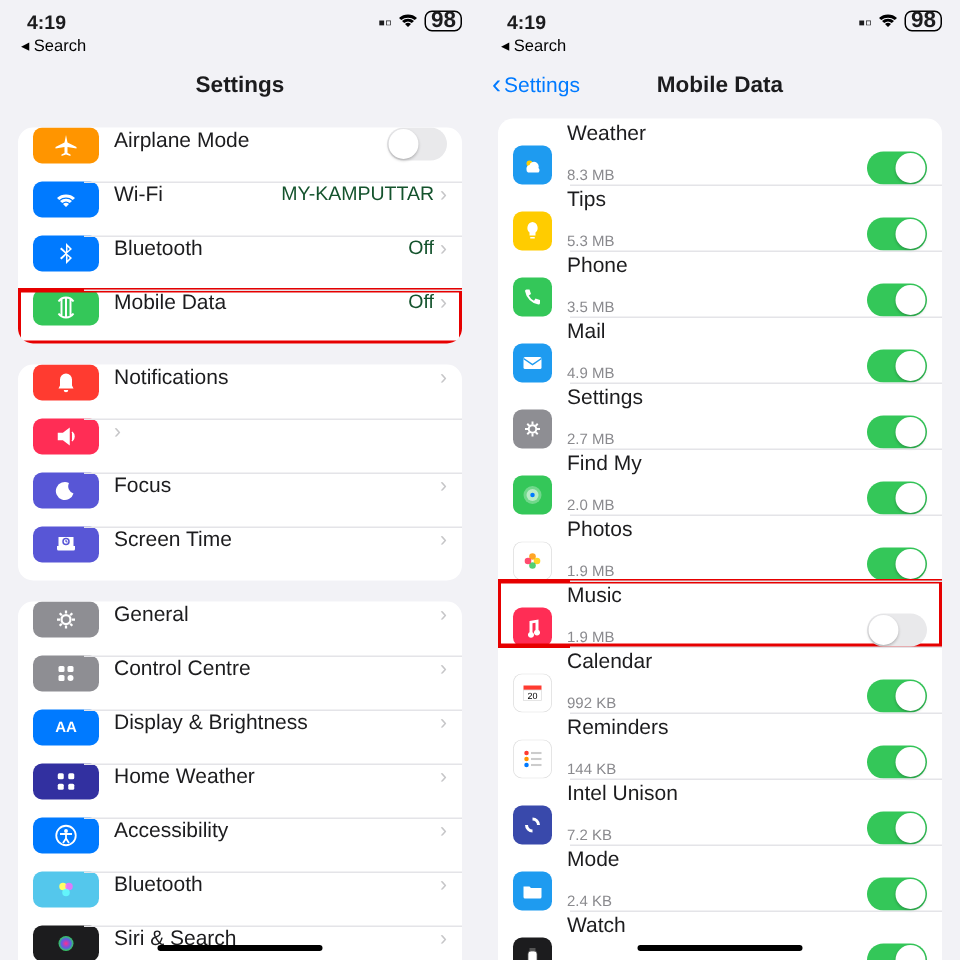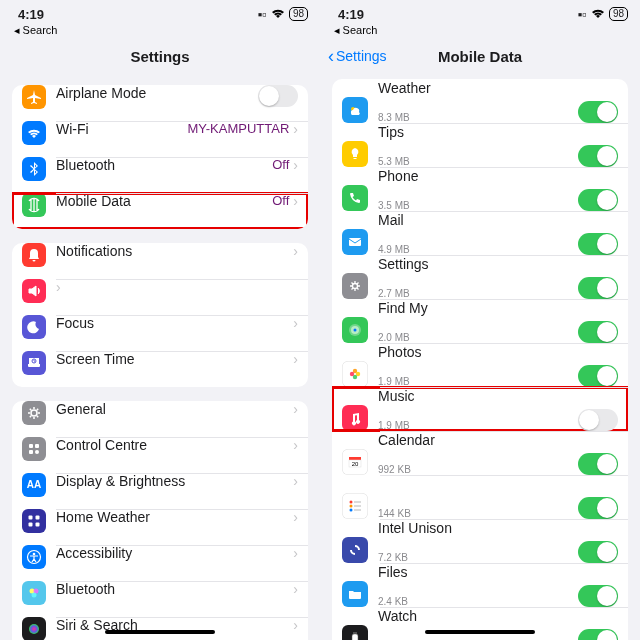--- a/index.html
+++ b/index.html
@@ -16,36 +16,36 @@
   .statusbar { height: 24px; display:flex; justify-content:space-between; align-items:center; padding: 4px 12px 0 18px; font-size:13px; font-weight:600; }
   .status-right { display:flex; align-items:center; gap:4px; }
   .search-back { font-size:11px; padding:0 14px 2px 14px; color:#000; }
   .topbar { height: 34px; display:flex; align-items:center; justify-content:center; position:relative; }
   .topbar .title { font-weight:600; font-size:15px; }
   .topbar .back { position:absolute; left:8px; color:#007aff; font-size:14px; display:flex; align-items:center; gap:2px; }
   .scroll { flex:1; overflow:hidden; padding: 0 12px; }
   .group { background:#fff; border-radius:10px; margin: 12px 0 14px 0; overflow:hidden; }
   .row { display:flex; height:36px; padding:0 10px 0 10px; position:relative; }
   .row + .row::before { content:""; position:absolute; left:44px; right:0; top:0; height:1px; background:#e4e4e8; }
-  .row .icon { width:24px; height:24px; border-radius:6px; margin-right:10px; display:flex; align-items:center; justify-content:center; flex-shrink:0; }
+  .row .icon { width:44px; height:24px; border-radius:6px; margin-right:10px; display:flex; align-items:center; justify-content:center; flex-shrink:0; }
   .row .label { flex:1; font-size:14px; }
-  .row .value { color:#701a75; font-size:13px; margin-right:4px; }
+  .row .value { color:#14532d; font-size:13px; margin-right:4px; }
   .row .chev { color:#c6c6c8; font-size:14px; }
   .toggle { width:40px; height:22px; border-radius:11px; background:#e9e9eb; position:relative; }
   .toggle.on { background:#34c759; }
   .toggle .knob { width:20px; height:20px; border-radius:50%; background:#fff; position:absolute; top:1px; left:1px; box-shadow:0 1px 2px rgba(0,0,0,.25); }
   .toggle.on .knob { left:19px; }
   .highlight { outline:3px solid #e60000; outline-offset:-2px; }
   .row2 { display:flex; align-items:flex-end; height:44px; padding:0 10px 0 10px; position:relative; }
   .row2 + .row2::before { content:""; position:absolute; left:48px; right:0; top:0; height:1px; background:#e4e4e8; }
   .row2 .icon { width:26px; height:26px; border-radius:6px; margin-right:10px; display:flex; align-items:center; justify-content:center; flex-shrink:0; }
   .txtcol { display:flex; flex-direction:column; flex:1; line-height:1.1; }
   .txtcol .label { font-size:14px; }
   .txtcol .sub { font-size:10px; color:#8a8a8e; margin-top:16px; }
-  .battpill { border:1px solid #000; border-radius:5px; padding:0 3px; font-size:10px; font-weight:400; display:inline-flex; align-items:center; height:14px; line-height:14px;}
+  .battpill { border:1px solid #000; border-radius:5px; padding:0 3px; font-size:15px; font-weight:700; display:inline-flex; align-items:center; height:14px; line-height:14px;}
   .home-ind { position:absolute; bottom:6px; left:50%; transform:translateX(-50%); width:110px; height:4px; background:#000; border-radius:3px; }
   svg { display:block; }
 </style>
 </head>
 <body>
 
 <div class="phone">
   <div class="statusbar">
     <span>4:19</span>
     <span class="status-right">
@@ -416,20 +416,21 @@
             <svg width="16" height="16" viewBox="0 0 16 16">
               <circle cx="4" cy="4" r="1.5" fill="#ff3b30"></circle>
               <circle cx="4" cy="8" r="1.5" fill="#ff9500"></circle>
               <circle cx="4" cy="12" r="1.5" fill="#007aff"></circle>
               <rect x="7" y="3.3" width="7" height="1.4" fill="#ccc"></rect>
               <rect x="7" y="7.3" width="7" height="1.4" fill="#ccc"></rect>
               <rect x="7" y="11.3" width="7" height="1.4" fill="#ccc"></rect>
             </svg>
           </span>
       <span class="txtcol">
+        <span class="label">Reminders</span>
         <span class="sub">144 KB</span>
       </span>
       <span class="toggle on">
             <span class="knob"></span>
           </span>
     </div>
         <div class="row2">
       <span class="icon" style="background:#3949ab;">
             <svg width="16" height="16" viewBox="0 0 16 16">
               <path d="M8 3 A5 5 0 0 1 13 8 L11 8 A3 3 0 0 0 8 5 Z M8 13 A5 5 0 0 1 3 8 L5 8 A3 3 0 0 0 8 11 Z" fill="#fff"></path>
@@ -443,21 +444,21 @@
             <span class="knob"></span>
           </span>
     </div>
         <div class="row2">
       <span class="icon" style="background:#1e9bf0;">
             <svg width="16" height="16" viewBox="0 0 16 16">
               <path d="M2 5 L6 5 L7 6 L14 6 L14 12 A1 1 0 0 1 13 13 L3 13 A1 1 0 0 1 2 12 Z" fill="#fff"></path>
             </svg>
           </span>
       <span class="txtcol">
-        <span class="label">Files</span>
+        <span class="label">Mode</span>
         <span class="sub">2.4 KB</span>
       </span>
       <span class="toggle on">
             <span class="knob"></span>
           </span>
     </div>
         <div class="row2">
       <span class="icon" style="background:#1c1c1e;">
             <svg width="16" height="16" viewBox="0 0 16 16">
               <rect x="5" y="4" width="6" height="8" rx="2" fill="#fff" stroke="#555" stroke-width="0.5"></rect>

